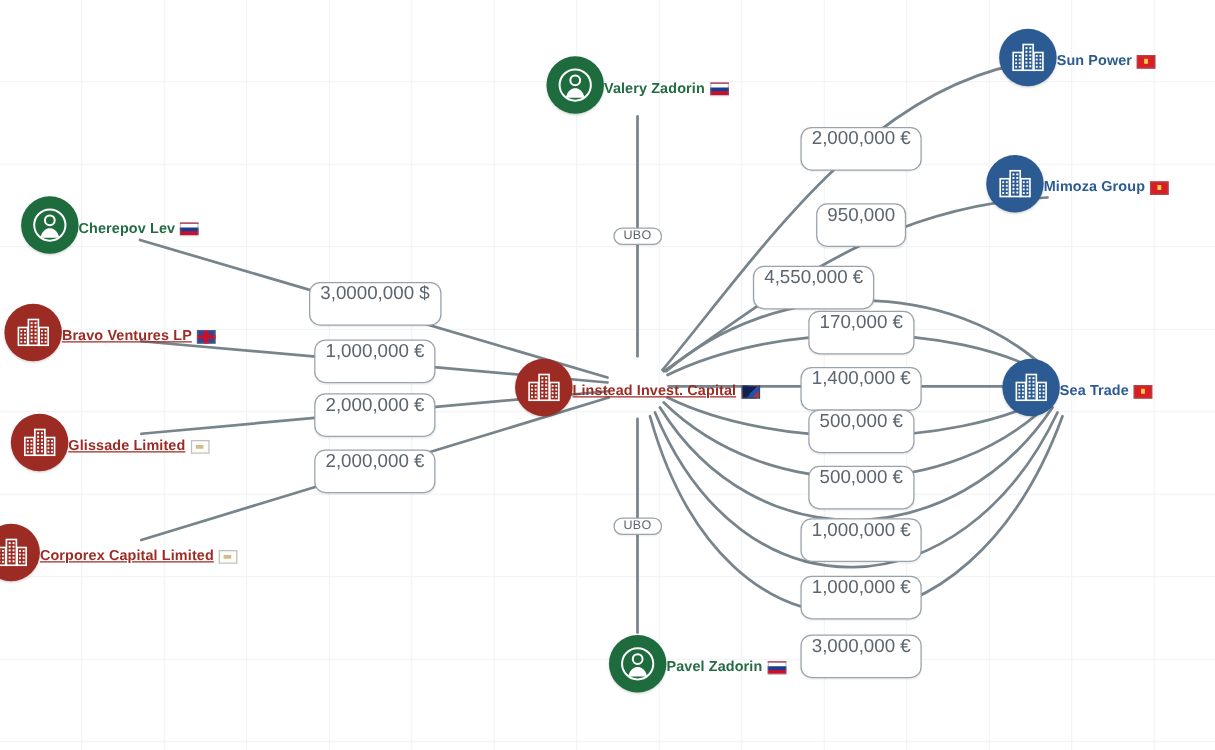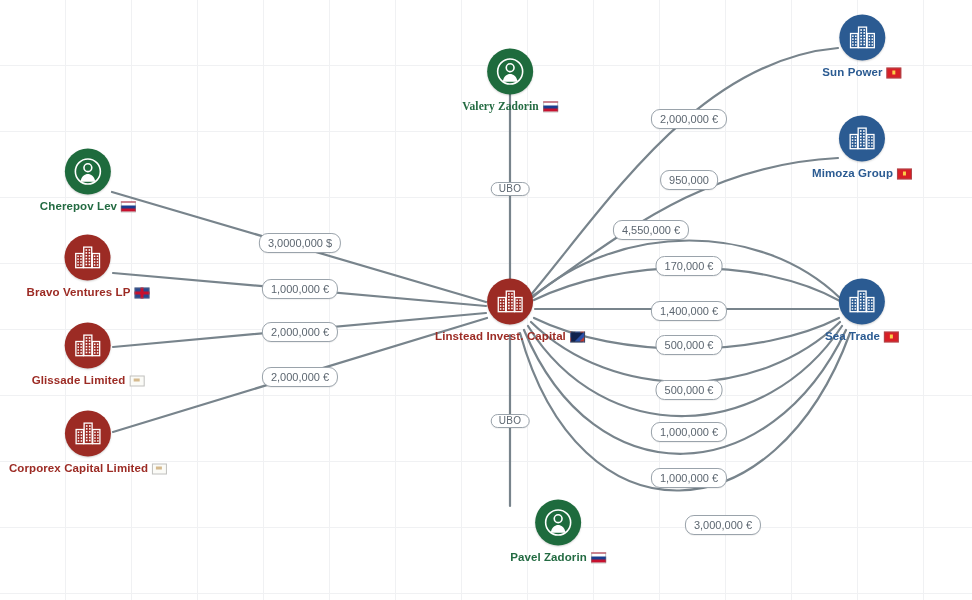--- a/index.html
+++ b/index.html
@@ -24,21 +24,21 @@
   #edges {
     position: absolute;
     left: 0; top: 0;
     width: 972px;
     height: 600px;
   }
   .node {
     position: absolute;
     transform: translate(-50%, -50%);
     display: flex;
-    flex-direction: column;
+    flex-direction: row;
     align-items: center;
     cursor: pointer;
   }
   .node-circle {
     width: 46px;
     height: 46px;
     border-radius: 50%;
     display: flex;
     align-items: center;
     justify-content: center;
@@ -51,21 +51,21 @@
     margin-top: 5px;
     font-size: 11.5px;
     font-weight: bold;
     white-space: nowrap;
     display: flex;
     align-items: center;
     gap: 4px;
     letter-spacing: 0.1px;
   }
   .node-label.person-label { color: #236b42; }
-  .node-label.red-label { color: #9c2b24; }
+  .node-label.red-label { color: #9c2b24; text-decoration: underline; }
   .node-label.blue-label { color: #2b5b92; }
   .flag {
     display: inline-block;
     width: 13px;
     height: 9px;
     border: 0.5px solid rgba(120,120,120,0.45);
     position: relative;
     top: 1px;
     flex: none;
   }
@@ -103,22 +103,22 @@
   }
   .flag-navy {
     background: linear-gradient(135deg, #10224e 0 55%, #2a50a8 55% 78%, #c0362e 78% 100%);
   }
   .edge-label {
     position: absolute;
     transform: translate(-50%, -50%);
     background: #ffffff;
     border: 1px solid #9aa3ab;
     border-radius: 9px;
-    padding: 3px 8px 3px 8px;
-    font-size: 11px;
+    padding: 3px 8px 18px 8px;
+    font-size: 15px;
     color: #5c6670;
     white-space: nowrap;
     line-height: 12px;
     box-shadow: 0 1px 1px rgba(0,0,0,0.06);
     cursor: pointer;
   }
   .edge-label.ubo {
     font-size: 10px;
     padding: 0 7px;
     letter-spacing: 0.3px;
@@ -142,21 +142,21 @@
       <path d="M 534 300 C 620 258 760 256 840 301" fill="none" stroke="#78848c" stroke-width="2.2" stroke-linecap="round"></path>
       <path d="M 535 309 L 838 309" fill="none" stroke="#78848c" stroke-width="2.2" stroke-linecap="round"></path>
       <path d="M 534 318 C 620 360 760 358 839 318" fill="none" stroke="#78848c" stroke-width="2.2" stroke-linecap="round"></path>
       <path d="M 531 322 C 615 404 760 400 840 322" fill="none" stroke="#78848c" stroke-width="2.2" stroke-linecap="round"></path>
       <path d="M 528 326 C 605 450 765 442 842 326" fill="none" stroke="#78848c" stroke-width="2.2" stroke-linecap="round"></path>
       <path d="M 524 330 C 595 500 770 490 846 330" fill="none" stroke="#78848c" stroke-width="2.2" stroke-linecap="round"></path>
       <path d="M 520 333 C 580 548 775 538 850 333" fill="none" stroke="#78848c" stroke-width="2.2" stroke-linecap="round"></path>
     </svg>
 
   <div id="node-layer">
-      <div class="node" style="left: 510px; top: 80px; font-family: Liberation Serif, serif;">
+      <div class="node" style="left: 510px; top: 68px;">
         <div class="node-circle person">
           <svg width="30" height="30" viewBox="0 0 30 30" aria-hidden="true">
             <circle cx="15" cy="15" r="12.5" fill="none" stroke="#ffffff" stroke-width="1.6"></circle>
             <circle cx="15" cy="11.2" r="3.9" fill="none" stroke="#ffffff" stroke-width="1.6"></circle>
             <path d="M7.6 25.2 C8.6 19.6 12 17.6 15 17.6 C18 17.6 21.4 19.6 22.4 25.2 Z" fill="#ffffff"></path>
           </svg>
         </div>
         <div class="node-label person-label">
           <span>Valery Zadorin</span>
           <span class="flag flag-ru"></span>
@@ -513,16 +513,16 @@
       <div class="edge-label" style="left: 300px; top: 377px;">2,000,000 €</div>
       <div class="edge-label" style="left: 689px; top: 119px;">2,000,000 €</div>
       <div class="edge-label" style="left: 689px; top: 180px;">950,000</div>
       <div class="edge-label" style="left: 651px; top: 230px;">4,550,000 €</div>
       <div class="edge-label" style="left: 689px; top: 266px;">170,000 €</div>
       <div class="edge-label" style="left: 689px; top: 311px;">1,400,000 €</div>
       <div class="edge-label" style="left: 689px; top: 345px;">500,000 €</div>
       <div class="edge-label" style="left: 689px; top: 390px;">500,000 €</div>
       <div class="edge-label" style="left: 689px; top: 432px;">1,000,000 €</div>
       <div class="edge-label" style="left: 689px; top: 478px;">1,000,000 €</div>
-      <div class="edge-label" style="left: 689px; top: 525px; margin-left: 34px;">3,000,000 €</div>
+      <div class="edge-label" style="left: 689px; top: 525px;">3,000,000 €</div>
     </div>
 
 </div>
 
 </body></html>

